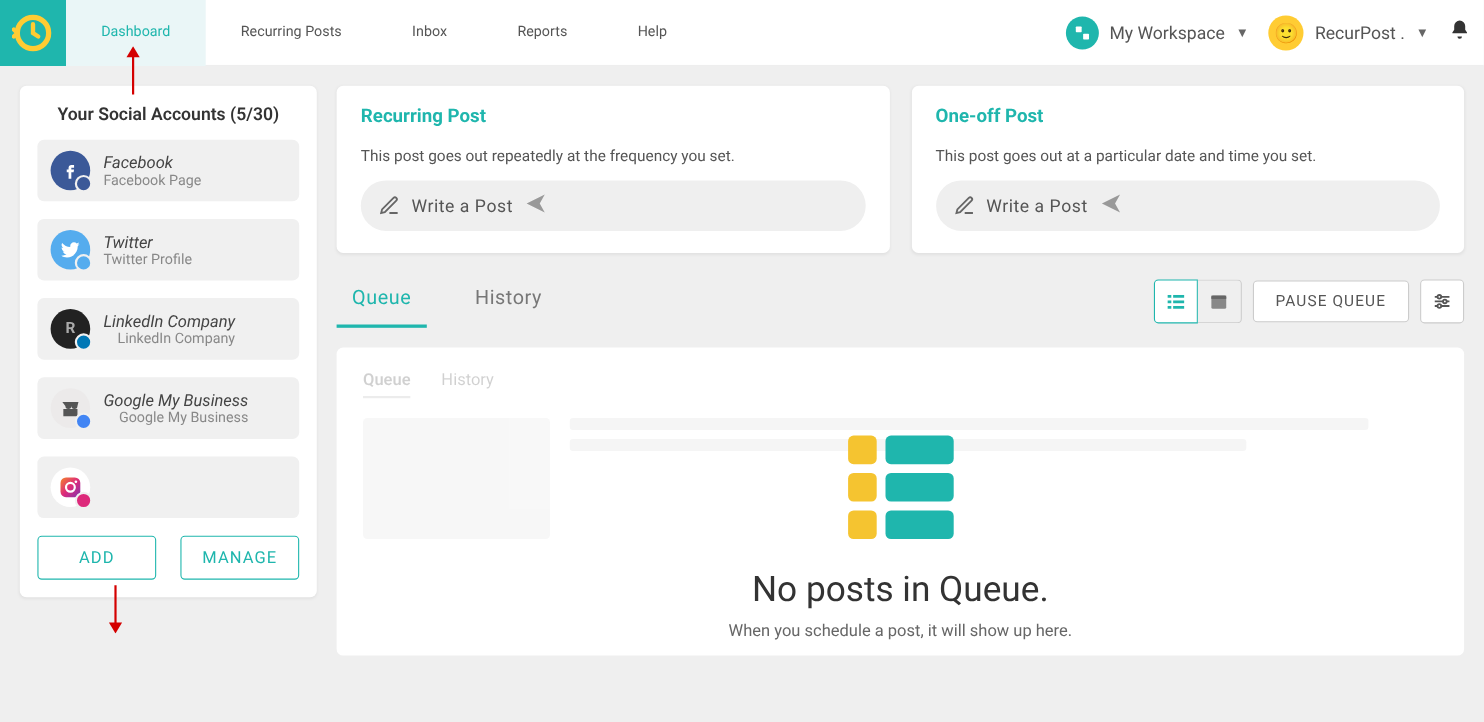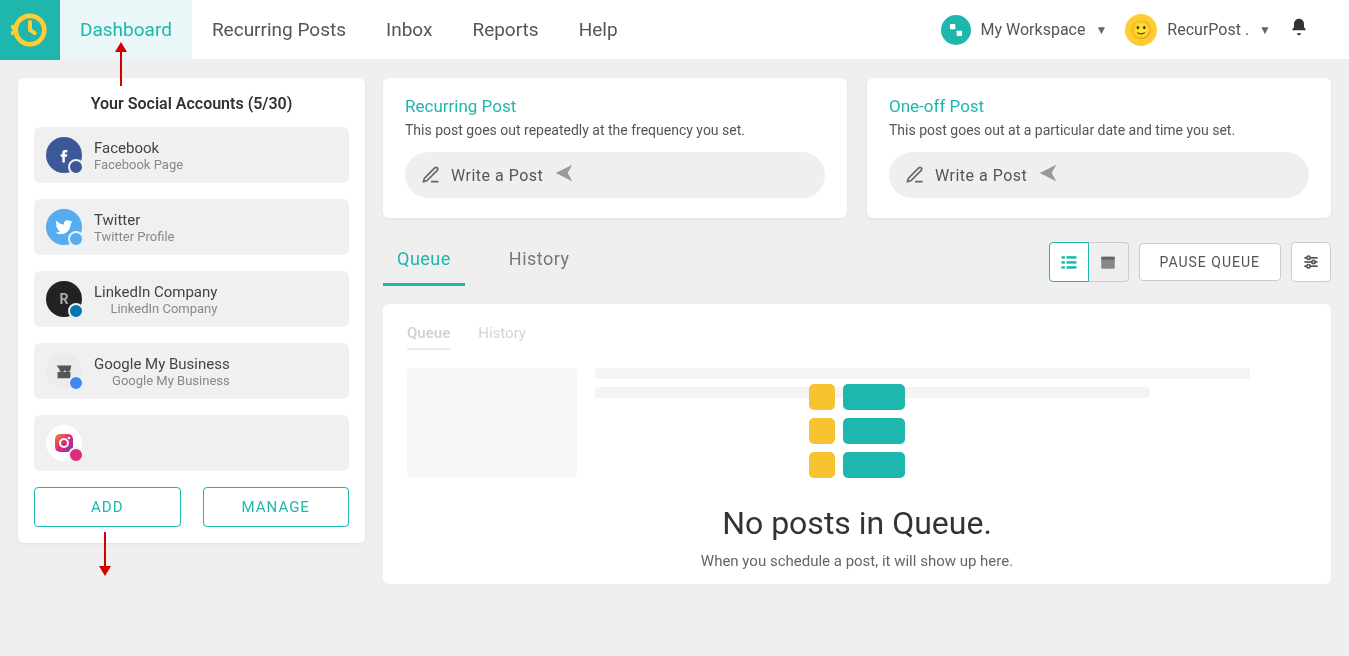--- a/index.html
+++ b/index.html
@@ -1,45 +1,45 @@
 <!DOCTYPE html>
 <html><head>
 <meta charset="utf-8">
 <style>
 * { margin: 0; padding: 0; box-sizing: border-box; font-family: -apple-system, BlinkMacSystemFont, "Segoe UI", Roboto, sans-serif; }
 body { background: #efefef; width: 1349px; height: 656px; overflow: hidden; }
 
 .topbar { display: flex; align-items: center; background: #fff; height: 60px; border-bottom: 1px solid #eee; }
 .logo-box { width: 60px; height: 60px; background: #1fb6ad; display: flex; align-items: center; justify-content: center; }
 .nav { display: flex; align-items: center; }
-.nav-item { padding: 0 20px; height: 60px; display: flex; align-items: center; font-size: 19px; color: #555; cursor: pointer; }
+.nav-item { padding: 0 32px; height: 60px; display: flex; align-items: center; font-size: 13px; color: #555; cursor: pointer; }
 .nav-item.active { background: #eaf6f7; color: #1fb6ad; }
-.right-tools { margin-left: auto; display: flex; align-items: center; gap: 18px; padding-right: 40px; }
+.right-tools { margin-left: auto; display: flex; align-items: center; gap: 18px; padding-right: 12px; }
 .workspace { display: flex; align-items: center; gap: 10px; color: #555; font-size: 16px; cursor: pointer; }
 .ws-icon { width: 30px; height: 30px; border-radius: 50%; background: #1fb6ad; display:flex; align-items:center; justify-content:center; }
 .smiley { width: 32px; height: 32px; border-radius: 50%; background: #ffcc33; display:flex; align-items:center; justify-content:center; font-size:18px; }
 .bell { font-size: 20px; color: #444; cursor:pointer; }
 .chevron { font-size: 12px; color:#666; }
 
 .content { display: flex; padding: 18px; gap: 18px; }
-.sidebar { width: 347px; }
+.sidebar { width: 270px; }
 .side-card { background: #fff; border-radius: 6px; padding: 16px; box-shadow: 0 1px 3px rgba(0,0,0,0.06); }
 .side-title { text-align: center; font-weight: 600; color: #333; font-size: 16px; margin-bottom: 14px; }
 .acct { display: flex; align-items: center; gap: 12px; background: #f0f0f0; border-radius: 6px; padding: 10px 12px; margin-bottom: 16px; cursor:pointer; }
 .acct-icon { width: 36px; height: 36px; border-radius: 50%; display:flex; align-items:center; justify-content:center; position:relative; flex-shrink:0; }
 .acct-icon .badge { position:absolute; bottom:-2px; right:-2px; width:16px; height:16px; border-radius:50%; border:2px solid #f0f0f0; }
-.acct-text .name { font-size: 15px; color:#444; }
+.acct-text .name { font-size: 15px; color:#444;font-style:italic; }
 .acct-text .sub { font-size: 13px; color:#888;text-align:right; }
 .side-btns { display:flex; gap:22px; margin-top: 14px; }
 .side-btn { flex:1; border:1px solid #1fb6ad; background:#fff; color:#1fb6ad; font-size:15px; letter-spacing:1px; padding:10px 0; border-radius:4px; text-align:center; cursor:pointer; }
 
 .main { flex:1; display:flex; flex-direction:column; gap:20px; }
 .post-row { display:flex; gap:20px; }
 .post-card { flex:1; background:#fff; border-radius:6px; padding:18px 22px 20px; box-shadow: 0 1px 3px rgba(0,0,0,0.06); }
-.post-card h3 { color:#1fb6ad; font-size:17px; font-weight:400; margin-bottom:6px; }
+.post-card h3 { color:#1fb6ad; font-size:17px; font-weight:700; margin-bottom:18px; }
 .post-card p { color:#555; font-size:14px; margin-bottom:14px; }
 .write-btn { background:#efefef; border-radius:24px; padding:10px 16px; display:flex; align-items:center; cursor:pointer; }
 .write-btn span { color:#555; font-size:16px; letter-spacing:0.5px; margin-left:10px; }
 .send-ico { margin-left:auto; color:#999; font-size:20px; }
 
 .queue-area { }
 .queue-bar { display:flex; align-items:center; }
 .tabs { display:flex; gap:30px; }
 .tab { padding:10px 14px 14px; font-size:18px; color:#777; cursor:pointer; letter-spacing:0.5px; }
 .tab.active { color:#1fb6ad; border-bottom:3px solid #1fb6ad; }

